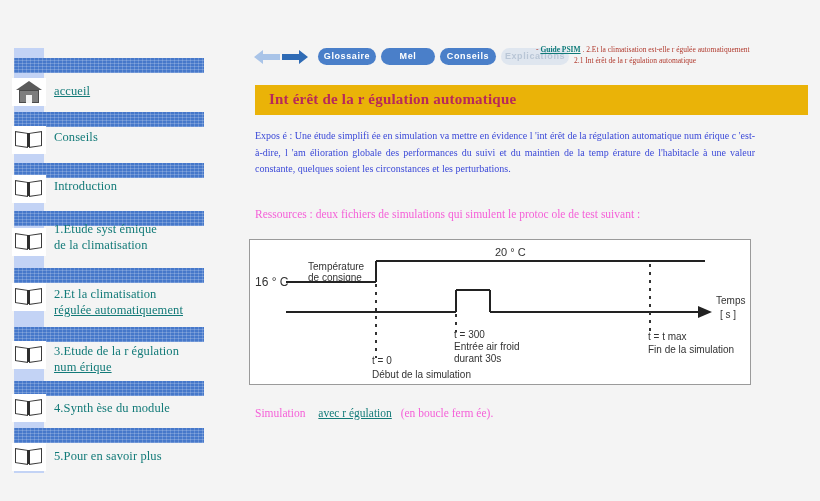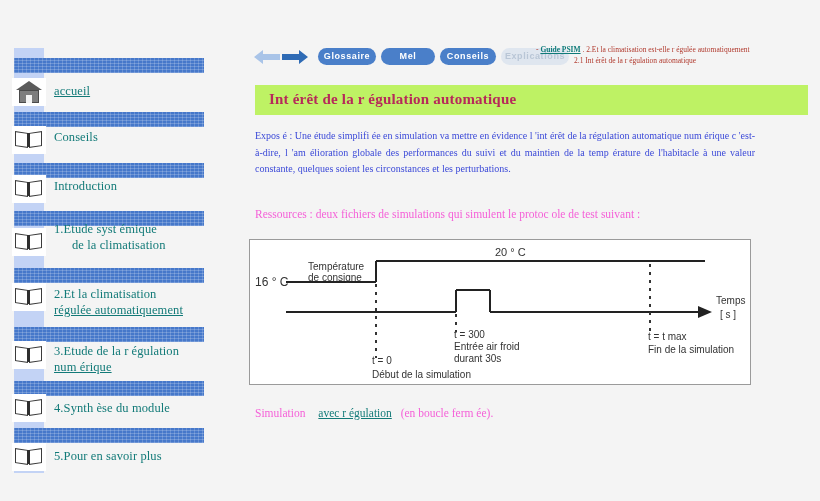--- a/index.html
+++ b/index.html
@@ -180,21 +180,21 @@
     padding-left: 38px;
   }
 
   
   #title-band {
     position: absolute;
     left: 15px;
     top: 77px;
     width: 553px;
     height: 30px;
-    background: #bef264;
+    background: #eab308;
   }
   #page-title {
     position: absolute;
     left: 14px;
     top: 6px;
     font-size: 15px;
     font-weight: bold;
     color: #b7295a;
     letter-spacing: .2px;
     white-space: nowrap;
@@ -303,21 +303,21 @@
   <div class="nav-block">
     <div class="nav-bar" style="top:211px;"></div>
     <div class="nav-icon" style="top:228px;">
       <div class="ico-book">
           <div class="pg pgL"></div>
           <div class="pg pgR"></div>
           <div class="spine"></div>
         </div>
     </div>
     <div class="nav-label" style="top:222px;">1.Etude syst émique</div>
-    <div class="nav-label" style="top:238px;margin-left:18px;">de la climatisation</div>
+    <div class="nav-label" style="top:238px;">de la climatisation</div>
   </div>
 
   <div class="nav-block">
     <div class="nav-bar" style="top:268px;"></div>
     <div class="nav-icon" style="top:283px;">
       <div class="ico-book">
           <div class="pg pgL"></div>
           <div class="pg pgR"></div>
           <div class="spine"></div>
         </div>

